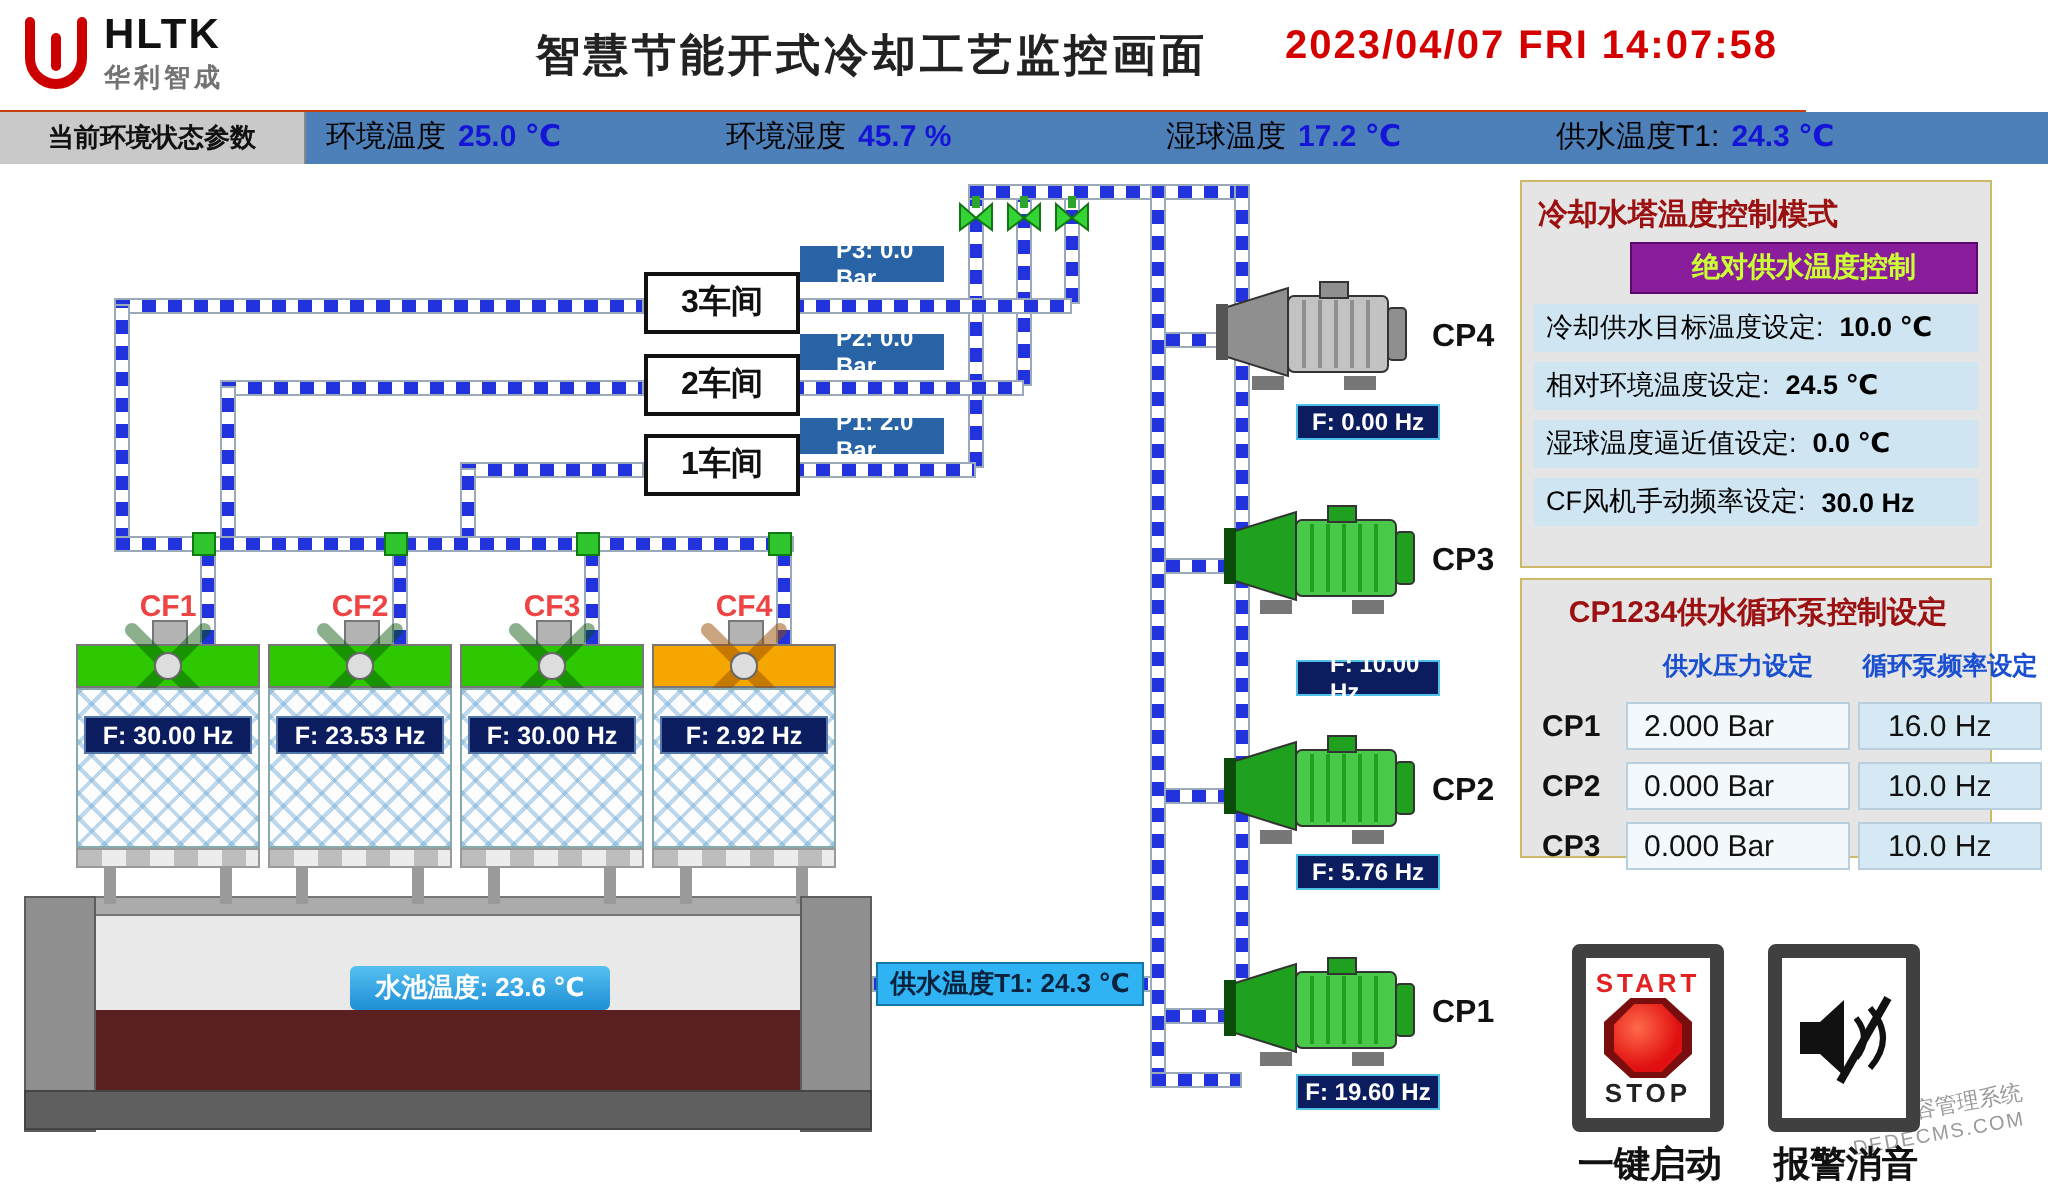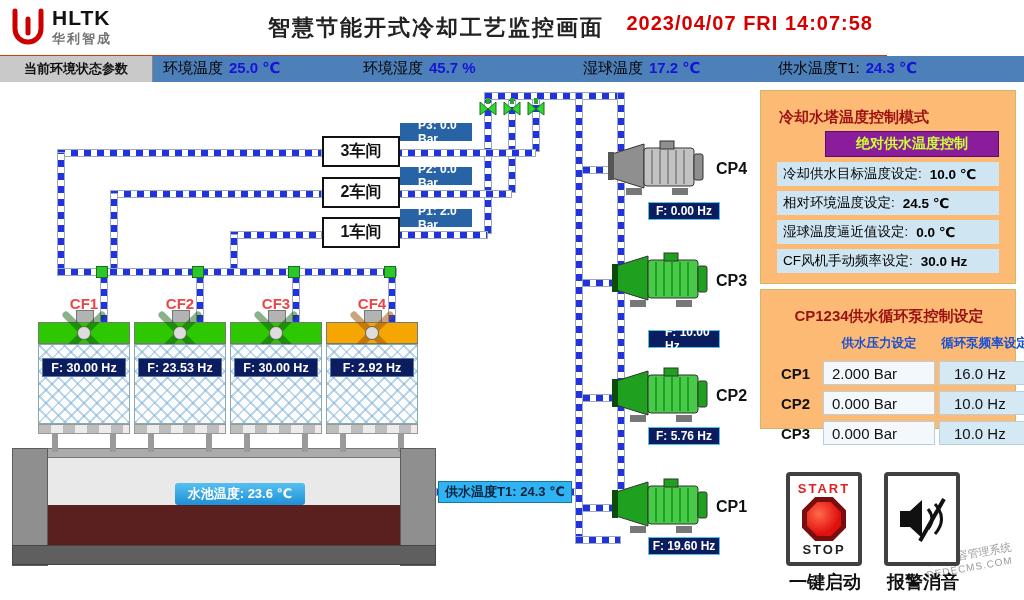--- a/index.html
+++ b/index.html
@@ -1,20 +1,20 @@
 <!DOCTYPE html>
 <html><head>
 <meta charset="utf-8">
 <style>
   html,body{margin:0;padding:0;background:#ffffff;}
   .screen{position:relative;width:1024px;height:600px;background:#ffffff;overflow:hidden;
           font-family:"Liberation Sans","DejaVu Sans",sans-serif;color:#111;}
 
   
-  .header{position:absolute;left:0;top:0;width:887px;height:55px;background:#fff;border-bottom:3px solid #c2410c;}
+  .header{position:absolute;left:0;top:0;width:887px;height:55px;background:#fff;border-bottom:3px solid #c2410c;padding-left:16px;}
   .logo{position:absolute;left:10px;top:7px;display:flex;gap:6px;}
   .logo-mark{width:36px;height:40px;}
   .logo-texts{display:flex;flex-direction:column;line-height:1.05;}
   .logo-hltk{font-size:21px;font-weight:800;letter-spacing:1px;color:#111;}
   .logo-sub{font-size:13px;font-weight:700;letter-spacing:2px;color:#737373;margin-top:3px;}
   .page-title{position:absolute;left:268px;top:13px;font-size:22px;font-weight:600;color:#222;letter-spacing:2px;}
   .datetime{position:absolute;right:14px;top:12px;font-size:20px;font-weight:800;color:#d40000;letter-spacing:1px;}
 
   
   .env-bar{position:absolute;left:0;top:56px;width:1024px;height:26px;background:#4d7fb8;}
@@ -71,34 +71,34 @@
 
   
   .pump{position:absolute;width:100px;height:56px;z-index:2;}
   .pump.running{--p1:#1fa11f;--p2:#49c949;--p3:#0a4d0a;}
   .pump.stopped{--p1:#8f8f8f;--p2:#c2c2c2;--p3:#555555;}
   .pump-label{position:absolute;font-size:16px;font-weight:800;color:#111;z-index:3;}
   .pump-freq{position:absolute;left:648px;width:72px;height:18px;background:#0b1d5e;color:#fff;z-index:3;
              font-size:12px;font-weight:700;display:flex;align-items:center;justify-content:center;border:1px solid #4fc0e8;box-sizing:border-box;}
 
   
-  .panel{position:absolute;left:760px;width:256px;background:#fdba74;border:1px solid #cdb968;box-sizing:border-box;z-index:5;padding:16px;}
+  .panel{position:absolute;left:760px;width:236px;background:#e5e5e5;border:1px solid #cdb968;box-sizing:border-box;z-index:5;padding:6px;}
   .panel-title{font-size:15px;font-weight:800;color:#9b1010;margin:1px 0 4px 2px;}
   .mode-btn{margin:2px 0 4px auto;width:172px;height:24px;background:#8a1d9b;border:1px solid #5a0a6a;
             color:#ccff33;font-size:14px;font-weight:800;display:flex;align-items:center;justify-content:center;cursor:pointer;}
   .set-row{height:24px;background:#cfe6f2;margin-top:5px;display:flex;align-items:center;padding-left:6px;font-size:13.5px;color:#000;}
   .set-row .val{margin-left:8px;font-weight:600;}
   .pp-grid{display:grid;grid-template-columns:42px 112px 92px;grid-auto-rows:26px;gap:4px;align-items:center;margin-top:2px;}
   .pp-head{font-size:12.5px;font-weight:800;color:#1a4fd0;text-align:center;}
   .pp-name{font-size:15px;font-weight:800;padding-left:4px;}
   .pp-press{background:#f2f8fc;border:1px solid #b9cfdd;height:24px;display:flex;align-items:center;padding-left:8px;font-size:15px;box-sizing:border-box;}
   .pp-freq{background:#d5e9f4;border:1px solid #b9cfdd;height:24px;display:flex;align-items:center;padding-left:14px;font-size:15px;box-sizing:border-box;}
 
   
-  .ctl-card{position:absolute;top:472px;width:76px;height:94px;background:#fff;border:4px solid #404040;border-radius:4px;z-index:5;
+  .ctl-card{position:absolute;top:472px;width:76px;height:94px;background:#fff;border:7px solid #404040;border-radius:4px;z-index:5;
             display:flex;flex-direction:column;align-items:center;justify-content:space-between;padding:5px 0;box-sizing:border-box;cursor:pointer;}
   .start-word{font-size:13px;font-weight:800;color:#e22222;letter-spacing:2px;}
   .stop-word{font-size:13px;font-weight:800;color:#222;letter-spacing:2px;}
   .oct-outer{width:44px;height:44px;background:#7a0e0e;clip-path:polygon(30% 0,70% 0,100% 30%,100% 70%,70% 100%,30% 100%,0 70%,0 30%);
              display:flex;align-items:center;justify-content:center;}
   .oct-inner{width:34px;height:34px;background:radial-gradient(circle at 35% 35%,#ff6a4a,#e01010 65%);
              clip-path:polygon(30% 0,70% 0,100% 30%,100% 70%,70% 100%,30% 100%,0 70%,0 30%);}
   .ctl-label{position:absolute;top:570px;width:90px;text-align:center;font-size:18px;font-weight:800;color:#111;z-index:5;}
 
   .watermark{position:absolute;left:925px;top:548px;transform:rotate(-10deg);color:#9a9a9a;z-index:4;line-height:1.25;}

